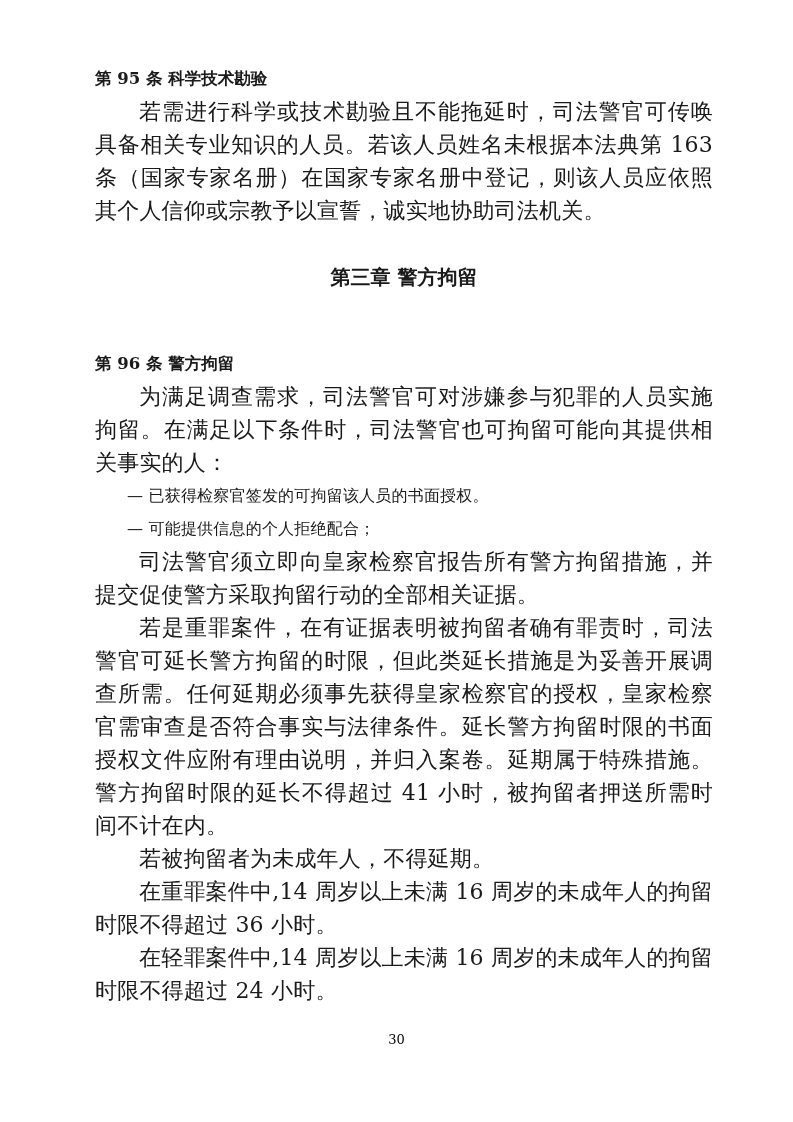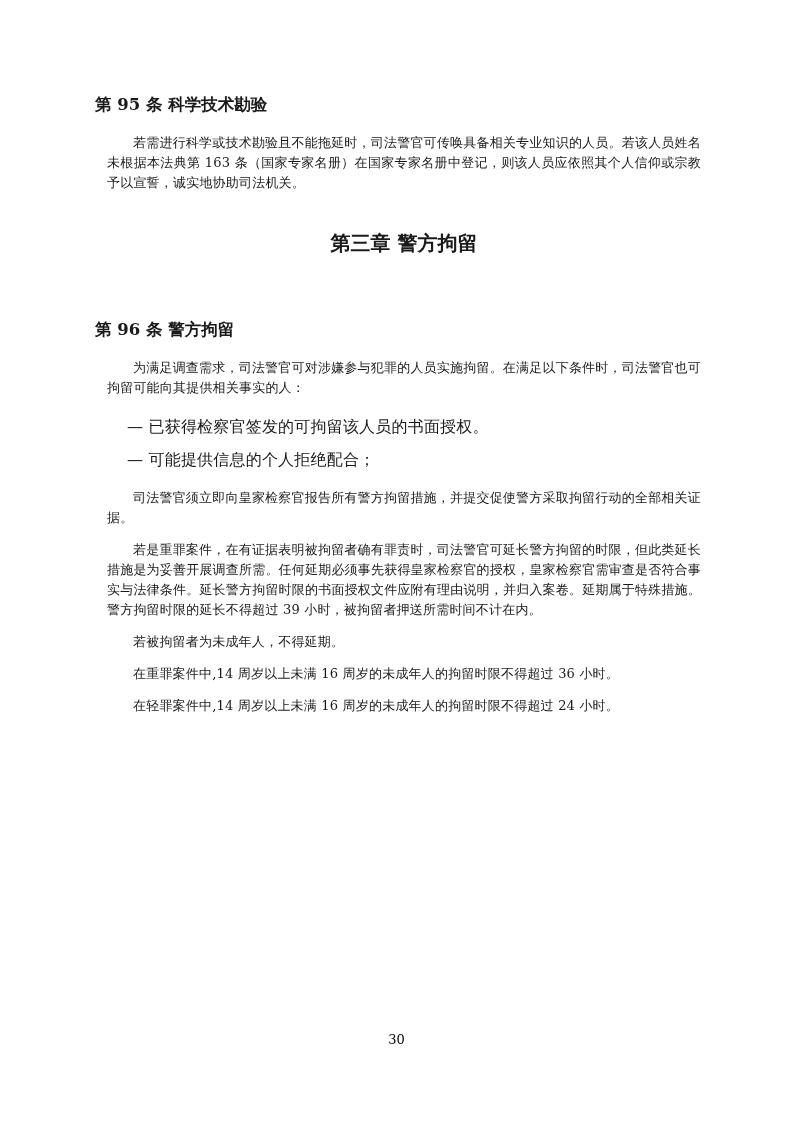--- a/index.html
+++ b/index.html
@@ -15,34 +15,34 @@
     color: #1a1a1a;
     font-family: "DejaVu Serif", "Liberation Serif", serif;
     overflow: hidden;
     box-sizing: border-box;
   }
   .content {
     position: absolute;
     top: 0;
     left: 95px;
     width: 618px;
-    padding-top: 88px;
+    padding-top: 62px;
     box-sizing: border-box;
   }
   .article-heading {
     font-size: 16.5px;
     line-height: 33px;
     font-weight: bold;
     margin: 0;
     text-align: left;
   }
   .para {
-    font-size: 13px;
-    line-height: 20px;
-    margin: 12px;
+    font-size: 22px;
+    line-height: 33px;
+    margin: 0;
     text-indent: 2em;
     text-align: justify;
     text-justify: inter-ideograph;
     letter-spacing: 0.2px;
   }
   .dash-item {
     font-size: 16px;
     line-height: 33px;
     margin: 0;
     text-indent: 2em;
@@ -86,21 +86,21 @@
 
     <p class="para">为满足调查需求，司法警官可对涉嫌参与犯罪的人员实施拘留。在满足以下条件时，司法警官也可拘留可能向其提供相关事实的人：</p>
 
     <p class="dash-item">— 已获得检察官签发的可拘留该人员的书面授权。</p>
 
     <p class="dash-item">— 可能提供信息的个人拒绝配合；</p>
 
     <p class="para">司法警官须立即向皇家检察官报告所有警方拘留措施，并提交促使警方采取拘留行动的全部相关证据。</p>
 
 
-    <p class="para">若是重罪案件，在有证据表明被拘留者确有罪责时，司法警官可延长警方拘留的时限，但此类延长措施是为妥善开展调查所需。任何延期必须事先获得皇家检察官的授权，皇家检察官需审查是否符合事实与法律条件。延长警方拘留时限的书面授权文件应附有理由说明，并归入案卷。延期属于特殊措施。警方拘留时限的延长不得超过 39 小时，被拘留者押送所需时间不计在内。</p>
+    <p class="para">若是重罪案件，在有证据表明被拘留者确有罪责时，司法警官可延长警方拘留的时限，但此类延长措施是为妥善开展调查所需。任何延期必须事先获得皇家检察官的授权，皇家检察官需审查是否符合事实与法律条件。延长警方拘留时限的书面授权文件应附有理由说明，并归入案卷。延期属于特殊措施。警方拘留时限的延长不得超过 41 小时，被拘留者押送所需时间不计在内。</p>
 
     <p class="para">若被拘留者为未成年人，不得延期。</p>
 
     <p class="para">在重罪案件中,14 周岁以上未满 16 周岁的未成年人的拘留时限不得超过 36 小时。</p>
 
     <p class="para">在轻罪案件中,14 周岁以上未满 16 周岁的未成年人的拘留时限不得超过 24 小时。</p>
 
   </div>
 
   <div class="page-number">30</div>

